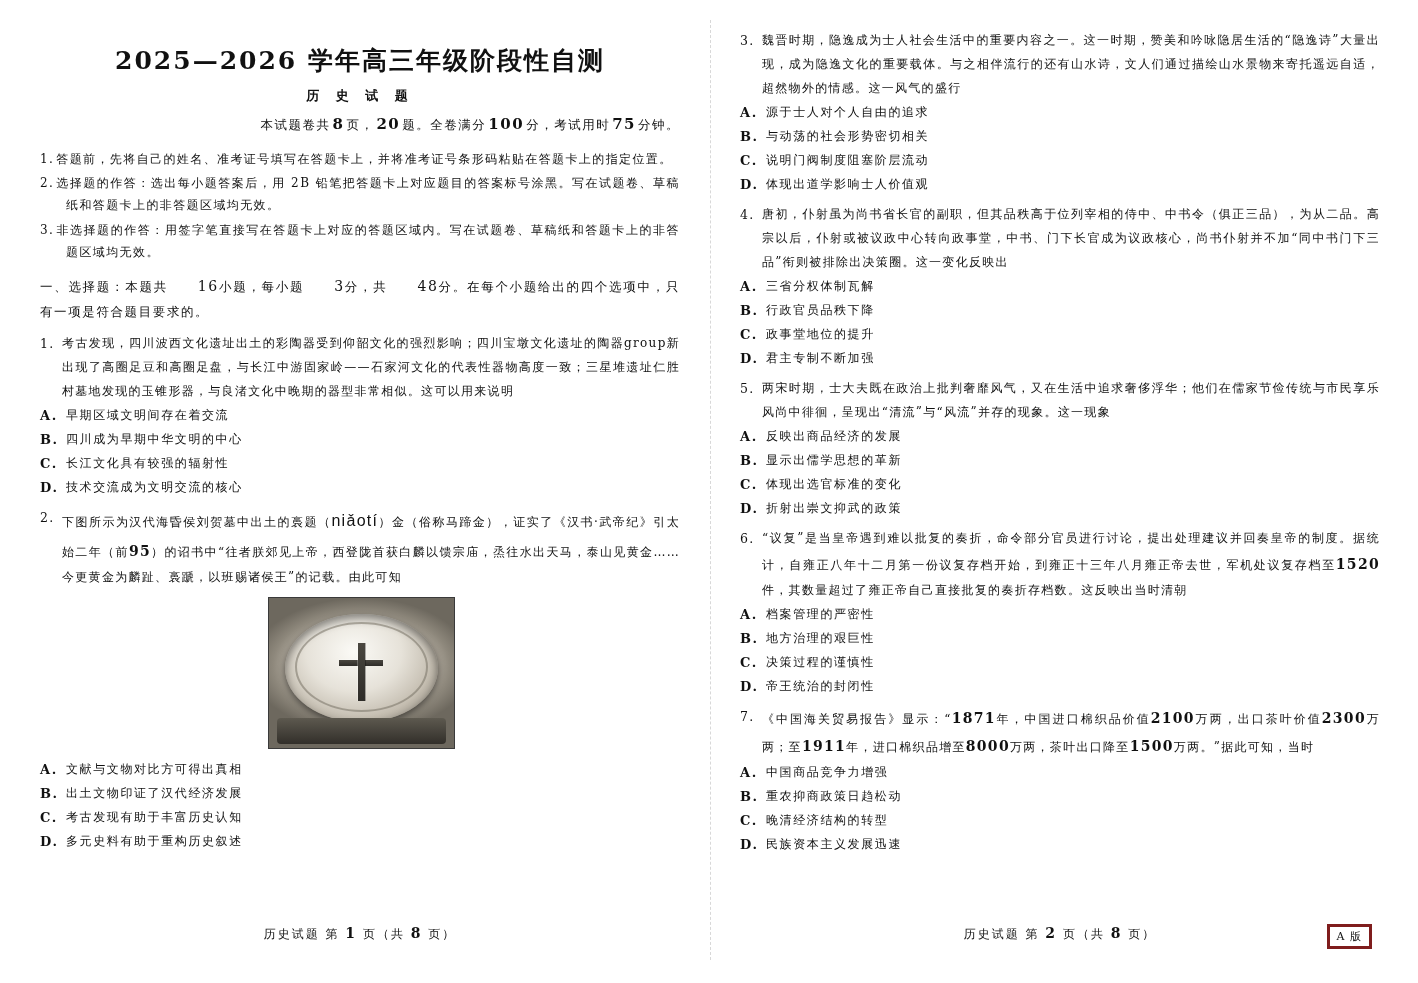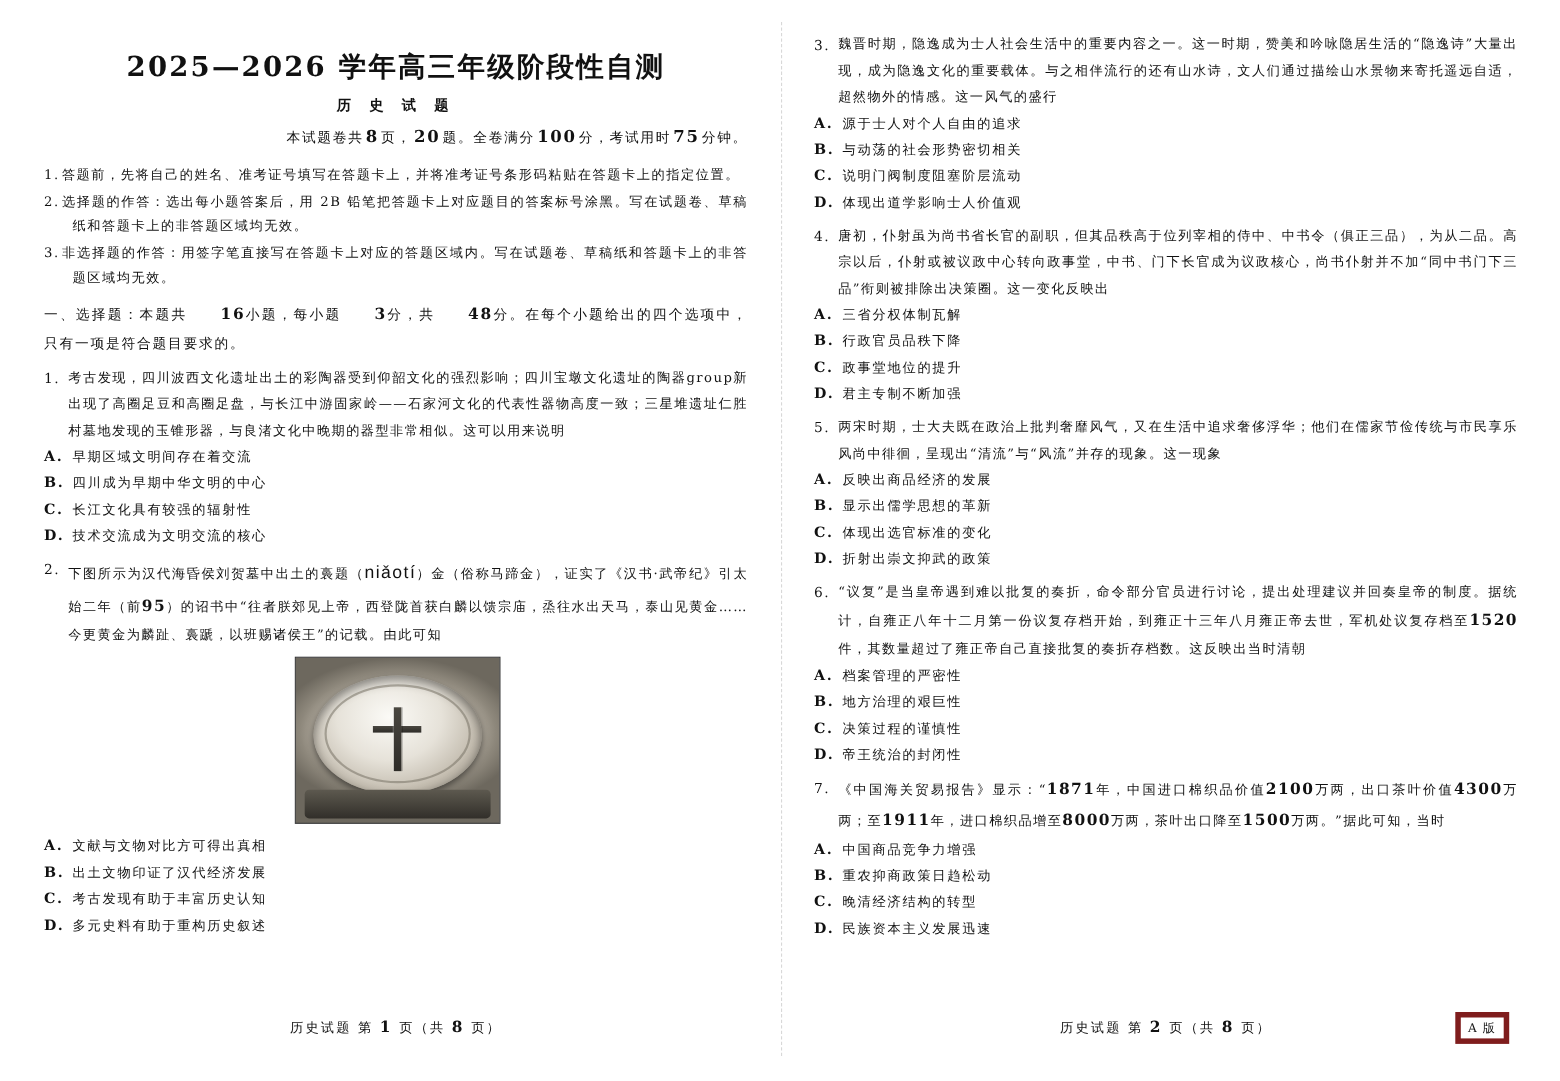--- a/index.html
+++ b/index.html
@@ -75,21 +75,21 @@
   .notice-item .num{margin-left:-26px;padding-right:2px;}
 
   .section-head{
     font-size:12.5px;
     line-height:1.9;
     letter-spacing:1.6px;
     margin:10px 0 8px 0;
     text-align:justify;
     text-justify:inter-ideograph;
   }
-  .section-head .big{font-size:14px;font-weight:bold;margin-left:30px;}
+  .section-head .big{font-size:14px;font-weight:normal;margin-left:30px;}
 
   
   .q{
     margin:0 0 6px 0;
   }
   .q-stem{
     font-size:12px;
     line-height:2.0;
     letter-spacing:1.3px;
     text-align:justify;
@@ -174,21 +174,21 @@
     bottom:40px;
     left:0;right:0;
     text-align:center;
     font-size:12px;
     letter-spacing:2px;
   }
   .footer .big{font-size:14px;font-weight:bold;}
   .ver-badge{
     position:absolute;
     right:18px;bottom:34px;
-    border:5px solid #7f1d1d;
+    border:3px solid #7f1d1d;
     font-size:11px;
     padding:2px 7px;
     letter-spacing:1px;
   }
   .pinyin{font-family:"Liberation Sans",sans-serif;font-size:16px;}
 </style>
 </head>
 <body>
 
 <div class="page">
@@ -342,21 +342,21 @@
       <div class="opt">
         <span class="ol">C.</span><span>决策过程的谨慎性</span>
       </div>
       <div class="opt">
         <span class="ol">D.</span><span>帝王统治的封闭性</span>
       </div>
     </div>
 
     <div class="q">
       <div class="q-stem">
-        <span class="qnum">7.</span><span>《中国海关贸易报告》显示：“</span><span class="big">1871</span><span>年，中国进口棉织品价值</span><span class="big">2100</span><span>万两，出口茶叶价值</span><span class="big">4300</span><span>万两；至</span><span class="big">1911</span><span>年，进口棉织品增至</span><span class="big">8000</span><span>万两，茶叶出口降至</span><span class="big">1500</span><span>万两。”据此可知，当时</span>
+        <span class="qnum">7.</span><span>《中国海关贸易报告》显示：“</span><span class="big">1871</span><span>年，中国进口棉织品价值</span><span class="big">2100</span><span>万两，出口茶叶价值</span><span class="big">2300</span><span>万两；至</span><span class="big">1911</span><span>年，进口棉织品增至</span><span class="big">8000</span><span>万两，茶叶出口降至</span><span class="big">1500</span><span>万两。”据此可知，当时</span>
       </div>
       <div class="opt">
         <span class="ol">A.</span><span>中国商品竞争力增强</span>
       </div>
       <div class="opt">
         <span class="ol">B.</span><span>重农抑商政策日趋松动</span>
       </div>
       <div class="opt">
         <span class="ol">C.</span><span>晚清经济结构的转型</span>
       </div>

